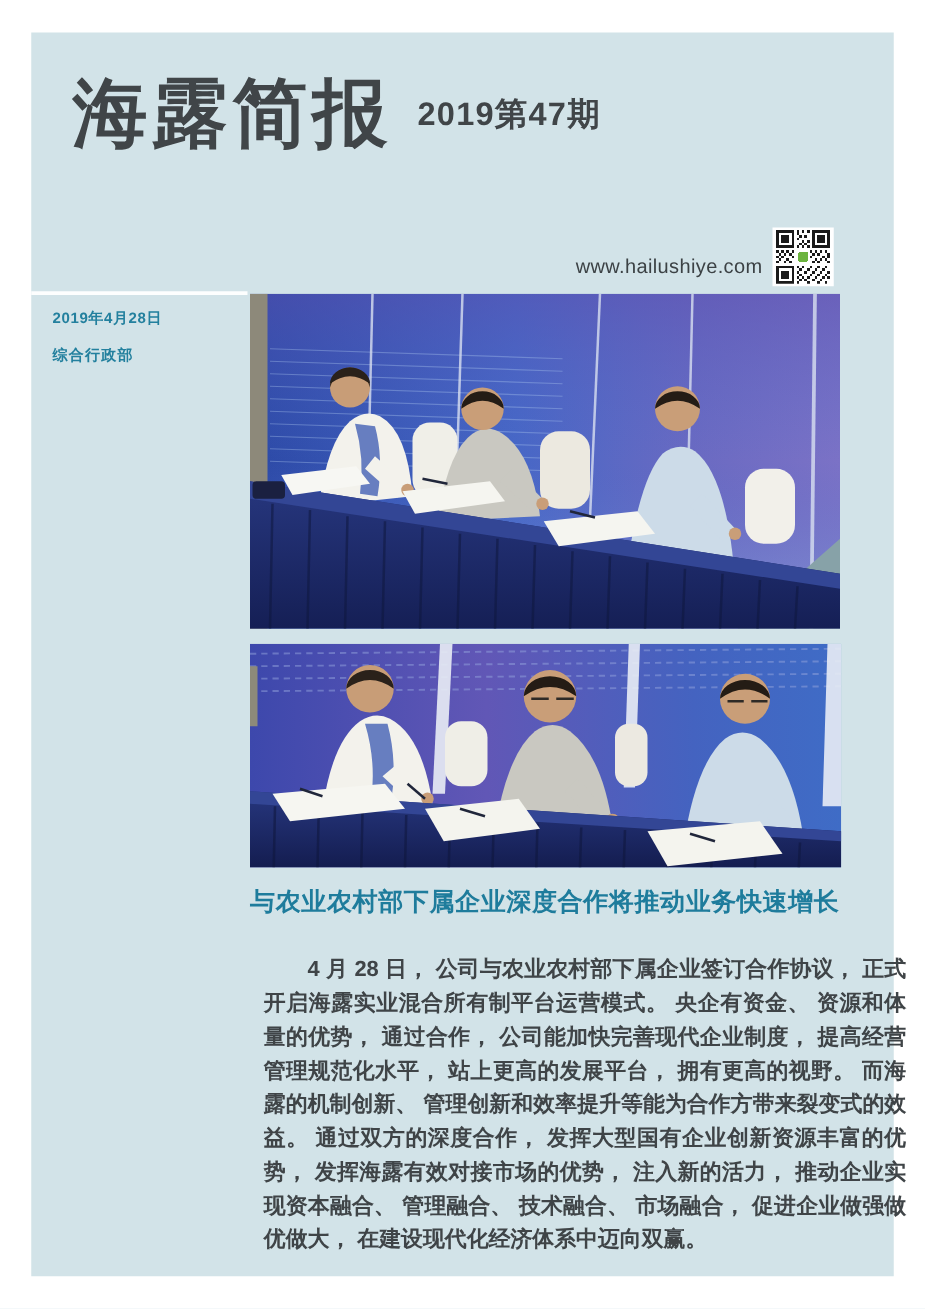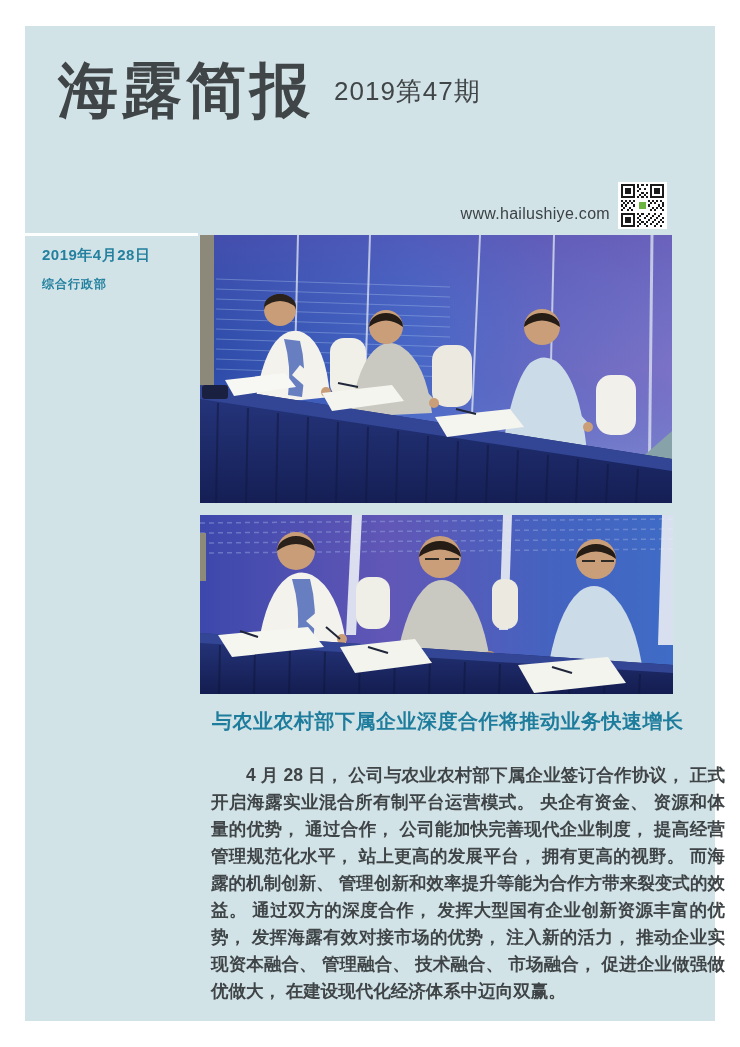--- a/index.html
+++ b/index.html
@@ -14,49 +14,49 @@
   }
   .masthead{
     position:absolute;left:58px;top:58px;
     display:flex;align-items:center;gap:20px;
   }
   .masthead h1{
     margin:0;font-size:60px;font-weight:700;color:#404548;
     letter-spacing:4px;line-height:1.1;
   }
   .issue{
-    font-size:26px;font-weight:400;color:#404548;letter-spacing:1px;
+    font-size:26px;font-weight:700;color:#404548;letter-spacing:1px;
   }
   .webrow-site{
     position:absolute;right:130px;top:205px;
     font-size:16px;color:#3c4245;letter-spacing:.3px;
   }
   .qr{
     position:absolute;left:618px;top:182px;width:49px;height:47px;
     background:#ffffff;padding:2px;box-sizing:border-box;
   }
   .qr svg{width:100%;height:100%;display:block;}
   .sideline{
     position:absolute;left:25px;top:233px;width:173px;height:3px;
     background:#ffffff;opacity:.95;
   }
   .side-date{
     position:absolute;left:42px;top:246px;
-    font-size:15px;font-weight:700;color:#23809e;letter-spacing:.5px;
+    font-size:12px;font-weight:700;color:#23809e;letter-spacing:.5px;
   }
   .side-dept{
     position:absolute;left:42px;top:276px;
     font-size:12px;font-weight:700;color:#23809e;letter-spacing:1px;
   }
   figure{margin:0;padding:0;position:absolute;}
   .photo1{left:200px;top:235px;width:472px;height:268px;}
   .photo2{left:200px;top:515px;width:473px;height:179px;}
   figure svg{display:block;width:100%;height:100%;}
   .headline{
-    position:absolute;left:212px;top:708px;width:515px;margin:0;
+    position:absolute;left:200px;top:708px;width:515px;margin:0;
     font-size:20px;font-weight:700;color:#1e7c9c;letter-spacing:.5px;
   }
   .body-text{
     position:absolute;left:199px;top:750px;width:514px;margin:12px;
     font-size:17.5px;font-weight:700;color:#3f4447;
     line-height:27px;text-align:justify;text-indent:2em;
   }
 </style>
 </head>
 <body>

